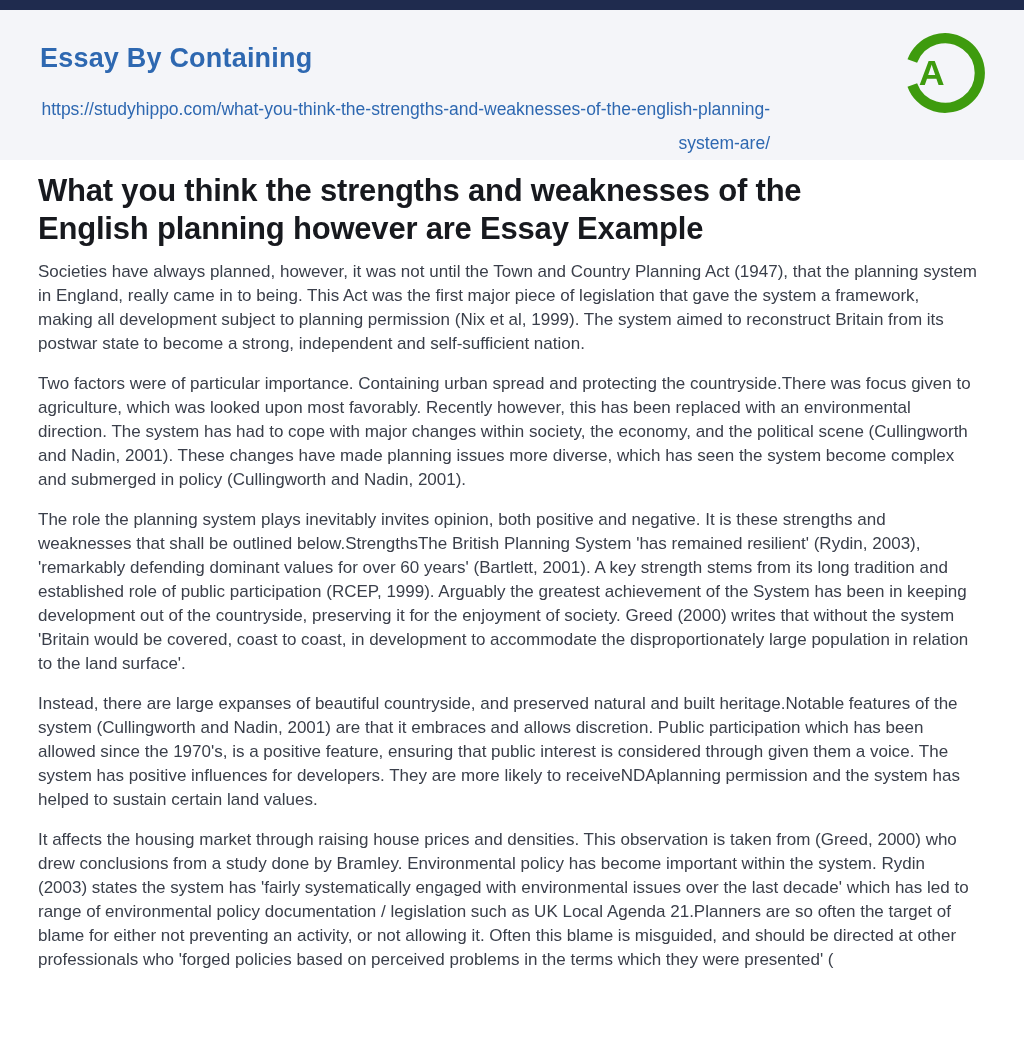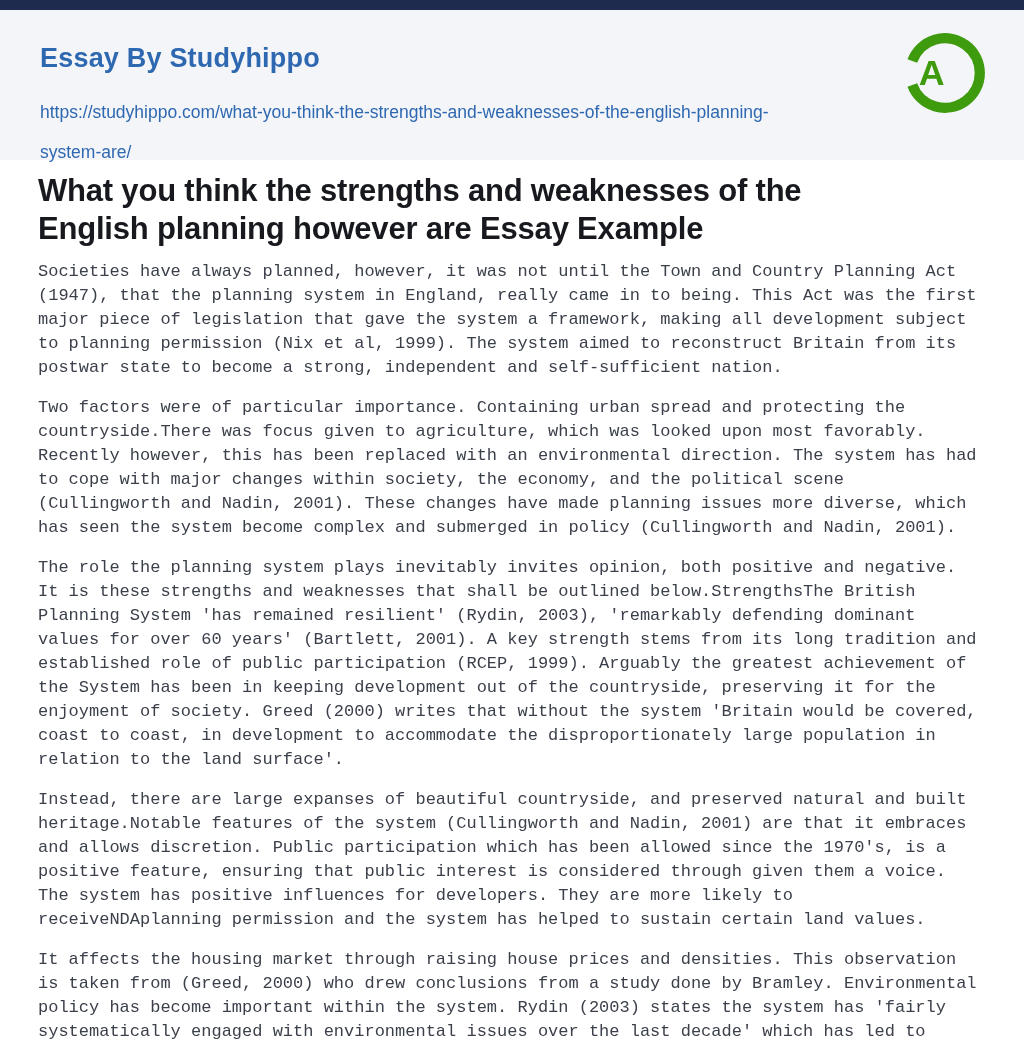--- a/index.html
+++ b/index.html
@@ -36,24 +36,25 @@
     line-height:32px;
     font-weight:bold;
     letter-spacing:0.2px;
   }
   .essay-url{
     display:block;
     margin-top:18px;
     max-width:730px;
     color:var(--link-blue);
     font-size:17.5px;
-    line-height:40px;
+    line-height:34px;
     text-decoration:none;
     overflow-wrap:break-word;
     cursor:pointer;
+    text-align:right;
   }
   .logo{
     position:absolute;
     top:20px;right:36px;
     width:86px;height:86px;
     color:var(--logo-green);
   }
   .logo svg{width:100%;height:100%;display:block;}
   .content{
     background:var(--content-bg);
@@ -67,30 +68,29 @@
     line-height:38px;
     font-weight:bold;
     letter-spacing:-0.2px;
   }
   .essay-paragraph{
     margin:0 0 16px 0;
     max-width:940px;
     color:var(--body-text);
     font-size:17px;
     line-height:24px;
-    font-family:Liberation Mono, monospace;
   }
 </style>
 </head>
 <body>
 
 <div class="top-bar"></div>
 
 <div class="page-header">
-  <h1 class="site-title">Essay By Studyhippo</h1>
+  <h1 class="site-title">Essay By Containing</h1>
 
   <a class="essay-url">https://studyhippo.com/what-you-think-the-strengths-and-weaknesses-of-the-english-planning-system-are/</a>
 
   <div class="logo">
     <svg viewBox="0 0 84 84">
       <path d="M 10.05 30.37 A 34 34 0 1 1 10.05 53.63" fill="none" stroke="currentColor" stroke-width="10" stroke-linecap="butt"></path>
       <text x="29" y="54" text-anchor="middle" font-family="Liberation Sans, sans-serif" font-size="35" font-weight="bold" fill="currentColor">A</text>
     </svg>
   </div>
 </div>

